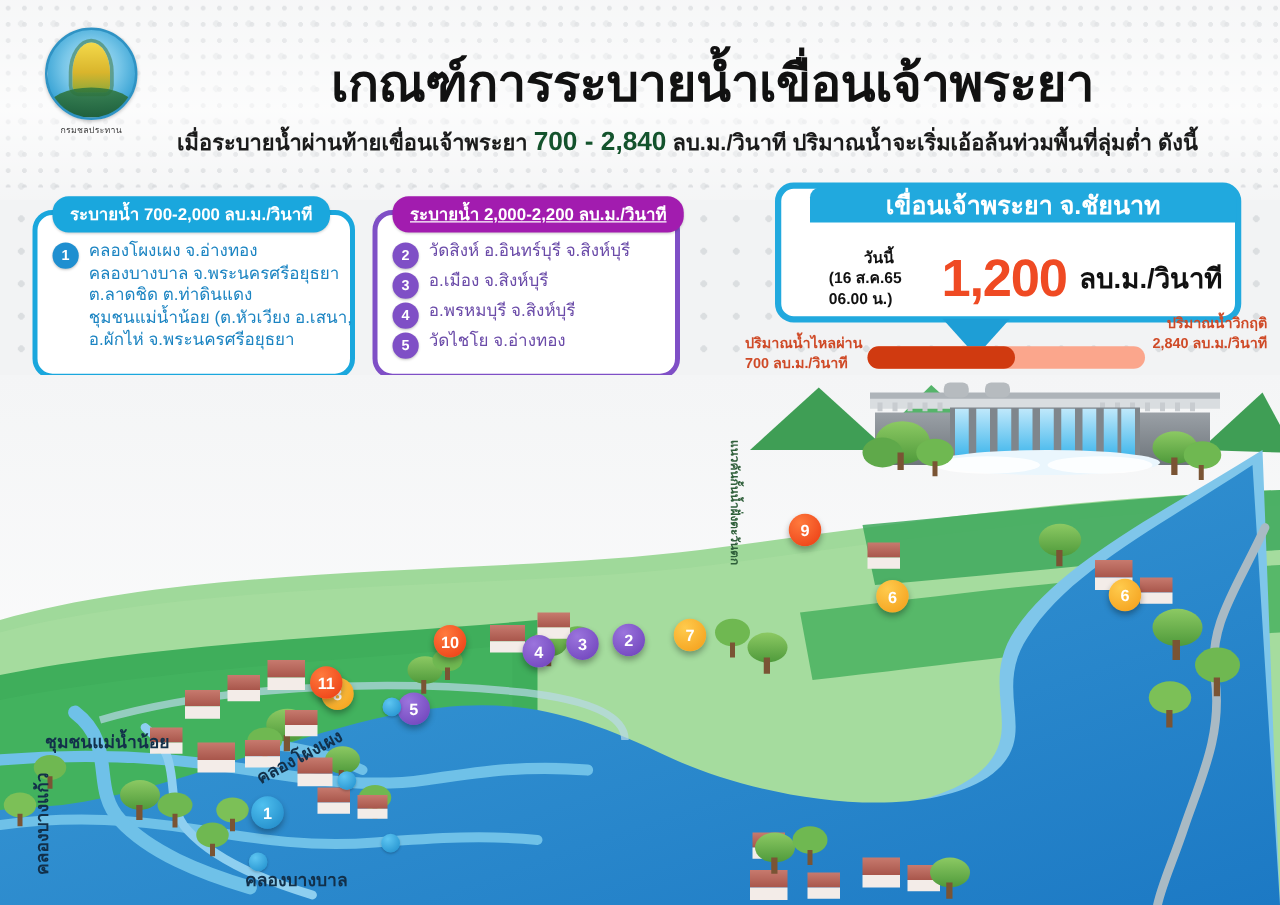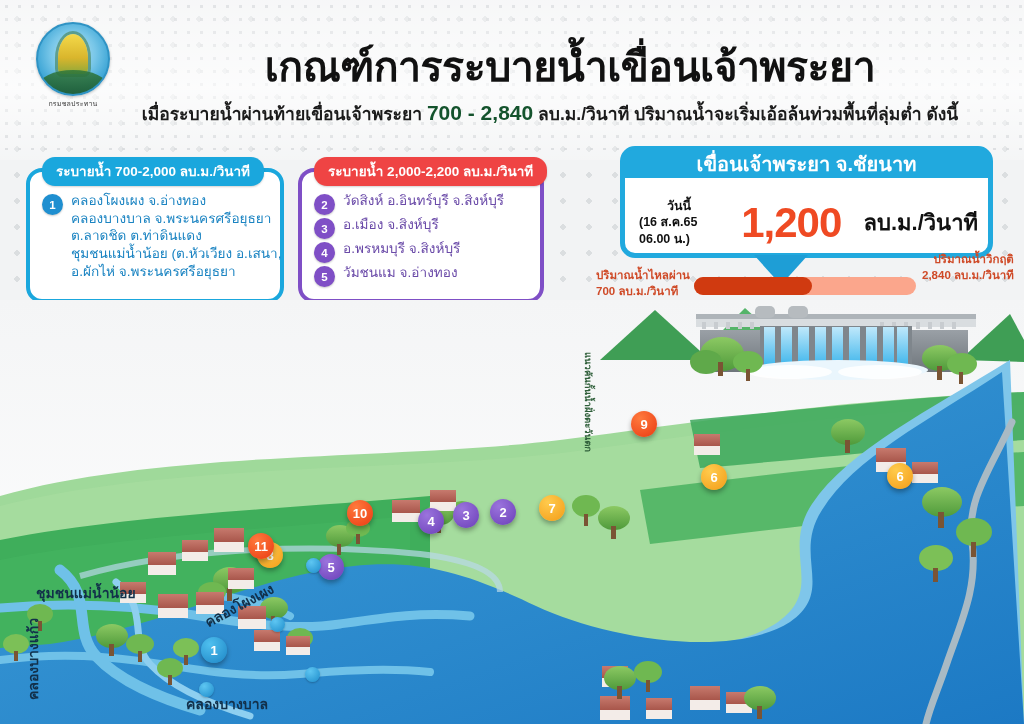--- a/index.html
+++ b/index.html
@@ -120,39 +120,40 @@
   .rowtext { font-size: 13.6px; line-height: 1.30; }
   .rowtext div { white-space: nowrap; }
 
   
   #card-blue   { left: 26px;  top: 168px; width: 258px; height: 135px; border-color:#1aa7dd; }
   #card-blue   .card-title { background:#1aa7dd; }
   #card-blue   .pin { background:#1f8fd0; }
   #card-blue   .rowtext { color:#1b84c2; }
 
   #card-purple { left: 298px; top: 168px; width: 246px; height: 135px; border-color:#7f4fc6; }
-  #card-purple .card-title { background:#ef4444; }
+  #card-purple .card-title { background:#a21caf;text-decoration:underline; }
   #card-purple .pin { background:#7f4fc6; }
   #card-purple .rowtext { color:#6a4aa8; }
 
   #card-orange { left: 26px;  top: 343px; width: 258px; height: 123px; border-color:#f6a01c; }
   #card-orange .card-title { background:#f7a722; }
   #card-orange .pin { background:#f8a621; }
   #card-orange .rowtext { color:#ef8d1d; }
 
   #card-red    { left: 298px; top: 343px; width: 246px; height: 123px; border-color:#ef3b24; }
   #card-red    .card-title { background:#f04a22; }
   #card-red    .pin { background:#f04325; }
   #card-red    .rowtext { color:#ef4a23; }
 
   
   #panel {
     position: absolute; left: 620px; top: 146px; width: 373px; height: 112px;
     border: 5px solid #21a9de; border-radius: 15px;
     background: #fff;
+    padding-left: 24px;
   }
   #panel-head {
     height: 28px; background: #21a9de;
     border-radius: 8px 8px 0 0;
     margin: -1px -1px 0 -1px;
     display: flex; align-items: center; justify-content: center;
     color: #fff; font-size: 20px; font-weight: bold;
   }
   #panel-body {
     height: 89px; display: flex; align-items: center; padding: 0 10px 0 14px;
@@ -283,21 +284,21 @@
       </div>
       <div class="row">
         <div class="pin">4</div>
         <div class="rowtext">
           <div>อ.พรหมบุรี จ.สิงห์บุรี</div>
         </div>
       </div>
       <div class="row">
         <div class="pin">5</div>
         <div class="rowtext">
-          <div>วัมชนแม จ.อ่างทอง</div>
+          <div>วัดไชโย จ.อ่างทอง</div>
         </div>
       </div>
     </div>
   </div>
 
   <div class="card" id="card-orange">
     <div class="card-title">ระบายน้ำ 2,200-2,400 ลบ.ม./วินาที</div>
     <div class="card-body">
       <div class="row">
         <div class="pin">6</div>
@@ -674,17 +675,17 @@
         <div class="dotmk" style="left: 306px; top: 258px;"></div>
       </div>
   </div>
 
   <div class="maplabel" style="left:36px; top:582px;">ชุมชนแม่น้ำน้อย</div>
 
   <div class="maplabel rot90" style="left:22px; top:700px;">คลองบางแก้ว</div>
 
   <div class="maplabel rot-neg35" style="left:206px; top:612px;">คลองโผงเผง</div>
 
-  <div class="maplabel" style="left:186px; top:693px;">คลองบางบาล</div>
+  <div class="maplabel" style="left:196px; top:693px;">คลองบางบาล</div>
 
   <div class="maplabel vert-river" style="left:596px; top:352px;">แนวคันกั้นน้ำฝั่งตะวันตก</div>
 
 </div>
 
 </body></html>

